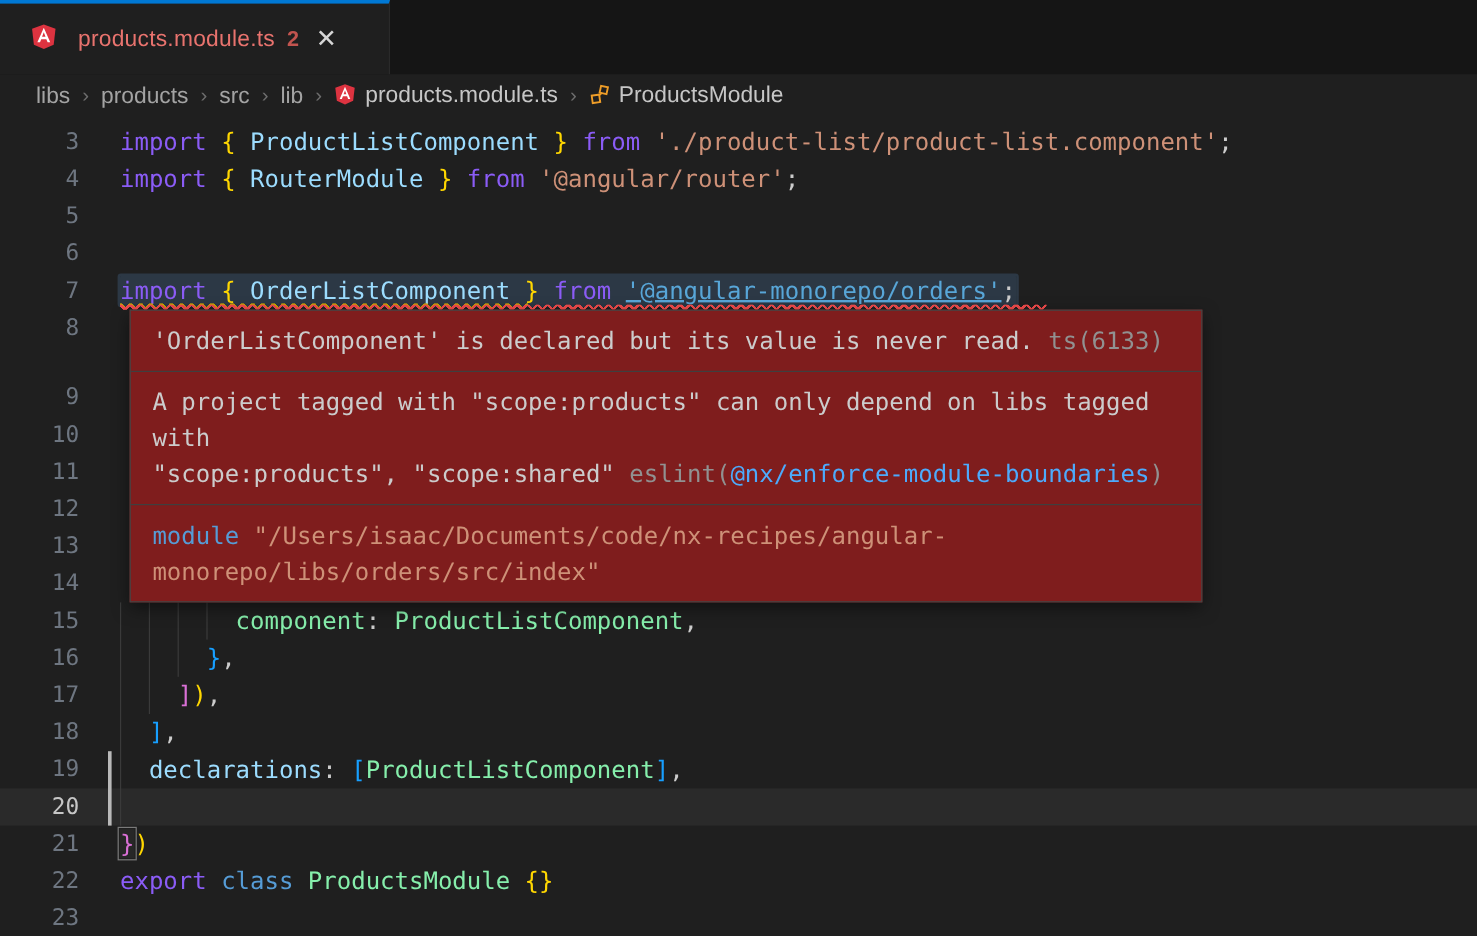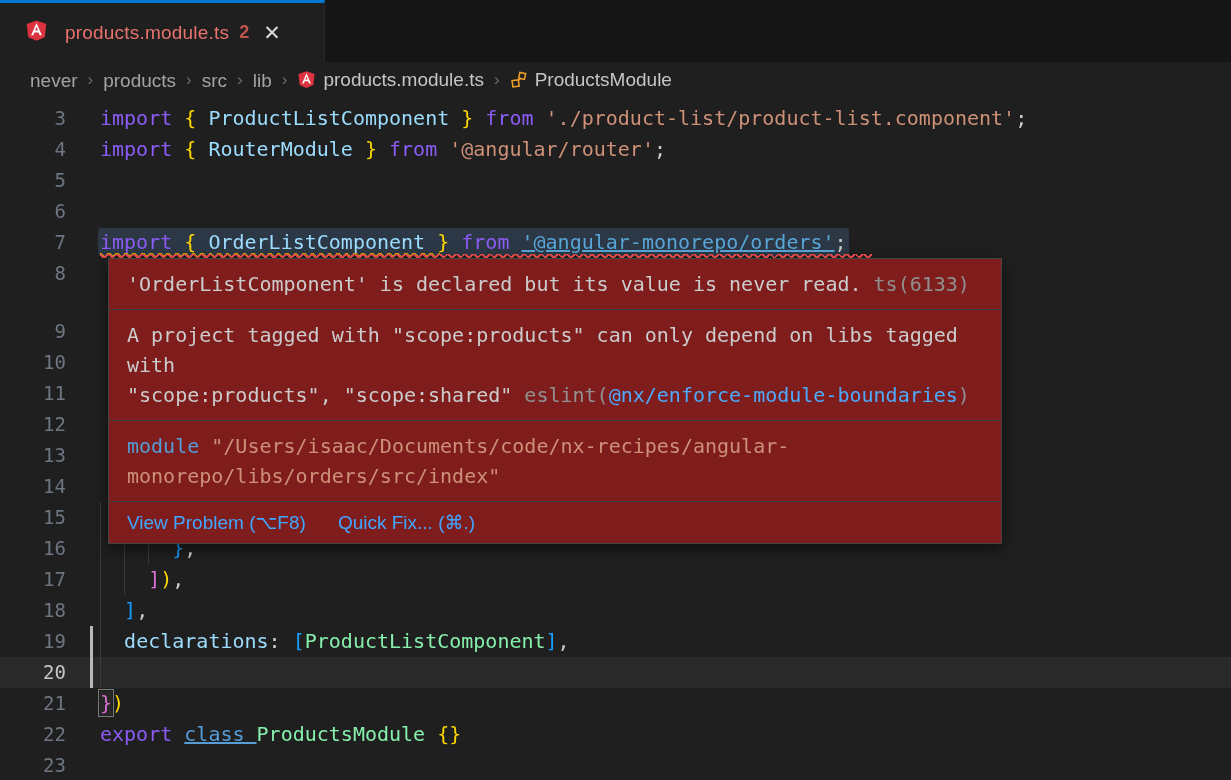--- a/index.html
+++ b/index.html
@@ -24,21 +24,21 @@
   .crumbs .first{margin-left:30px;}
   .crumb-ico{display:inline-block;vertical-align:-3px;margin-right:7px;}
   
   .editor{position:absolute;left:0;top:100px;width:1231px;height:680px;background:#1f1f1f;
           font-family:"DejaVu Sans Mono", monospace;font-size:20px;}
   .row{position:absolute;left:0;width:1231px;height:31px;line-height:31px;}
   .row.cur{background:rgba(255,255,255,.05);}
   .ln{position:absolute;left:0;top:0;width:66px;text-align:right;color:#6e7681;font-size:19px;}
   .row.cur .ln{color:#c6c6c6;}
   .code{position:absolute;left:100px;top:0;white-space:pre;color:#cccccc;}
-  .c-kw{color:#8b5cf6;}  .c-kwb{color:#569CD6;text-decoration:underline;}
+  .c-kw{color:#8b5cf6;}  .c-kwb{color:#569CD6;}
   .c-b1{color:#FFD700;}  .c-b2{color:#DA70D6;}  .c-b3{color:#179FFF;}
   .c-id{color:#9CDCFE;}  .c-cls{color:#86efac;} .c-str{color:#CE9178;}
   .c-cm{color:#6A9955;}  .c-pun{color:#cccccc;}
   .c-link{color:#58A6D8;text-decoration:underline;cursor:pointer;}
   .c-emoji{color:#fcc21b;}
   .c-b2m{color:#DA70D6;outline:1px solid #7a7a7a;outline-offset:1px;background:rgba(255,255,255,.04);}
   .hl-line{background:rgba(70,110,150,.32);box-shadow:0 0 0 2px rgba(70,110,150,.32);border-radius:1px;}
   .sq{position:absolute;height:4px;top:27px;
       background-image:repeating-linear-gradient(45deg,transparent 0 2px,var(--c) 2px 4px,transparent 4px 6px),
                        repeating-linear-gradient(-45deg,transparent 0 2px,var(--c) 2px 4px,transparent 4px 6px);}
@@ -71,21 +71,21 @@
             <path d="M12 4.2 L17.6 17 h-2.3 l-1.1-2.8 h-4.4 L8.7 17 H6.4 Z M12 8.2 l-1.5 3.9 h3 Z" fill="#fff"></path>
           </svg>
       </span>
       <span class="tab-label">products.module.ts</span>
       <span class="tab-badge">2</span>
       <span class="tab-close">✕</span>
     </div>
   </div>
 
   <div class="crumbs">
-    <span class="crumb first">never</span>
+    <span class="crumb first">libs</span>
     <span class="sep">›</span>
     <span class="crumb">products</span>
     <span class="sep">›</span>
     <span class="crumb">src</span>
     <span class="sep">›</span>
     <span class="crumb">lib</span>
     <span class="sep">›</span>
     <span class="crumb file"><span class="crumb-ico"><svg width="19" height="19" viewBox="0 0 24 24">
             <polygon points="12,1.5 22.2,5.2 20.6,19 12,22.8 3.4,19 1.8,5.2" fill="#DD3340"></polygon>
             <path d="M12 4.2 L17.6 17 h-2.3 l-1.1-2.8 h-4.4 L8.7 17 H6.4 Z M12 8.2 l-1.5 3.9 h3 Z" fill="#fff"></path>
@@ -199,19 +199,15 @@
         <span class="dim">ts(6133)</span>
       </div>
       <div class="sect">
         <span>A project tagged with "scope:products" can only depend on libs tagged with</span><br>
         <span>"scope:products", "scope:shared" </span><span class="dim">eslint(</span><span class="rule-link">@nx/enforce-module-boundaries</span><span class="dim">)</span>
       </div>
       <div class="sect">
         <span class="mono-kw">module</span><span class="mono-str"> "/Users/isaac/Documents/code/nx-recipes/angular-</span><br>
         <span class="mono-str">monorepo/libs/orders/src/index"</span>
       </div>
-      <div class="actions">
-        <span class="action">View Problem (⌥F8)</span>
-        <span class="action">Quick Fix... (⌘.)</span>
-      </div>
     </div>
   </div>
 </div>
 
 </body></html>

